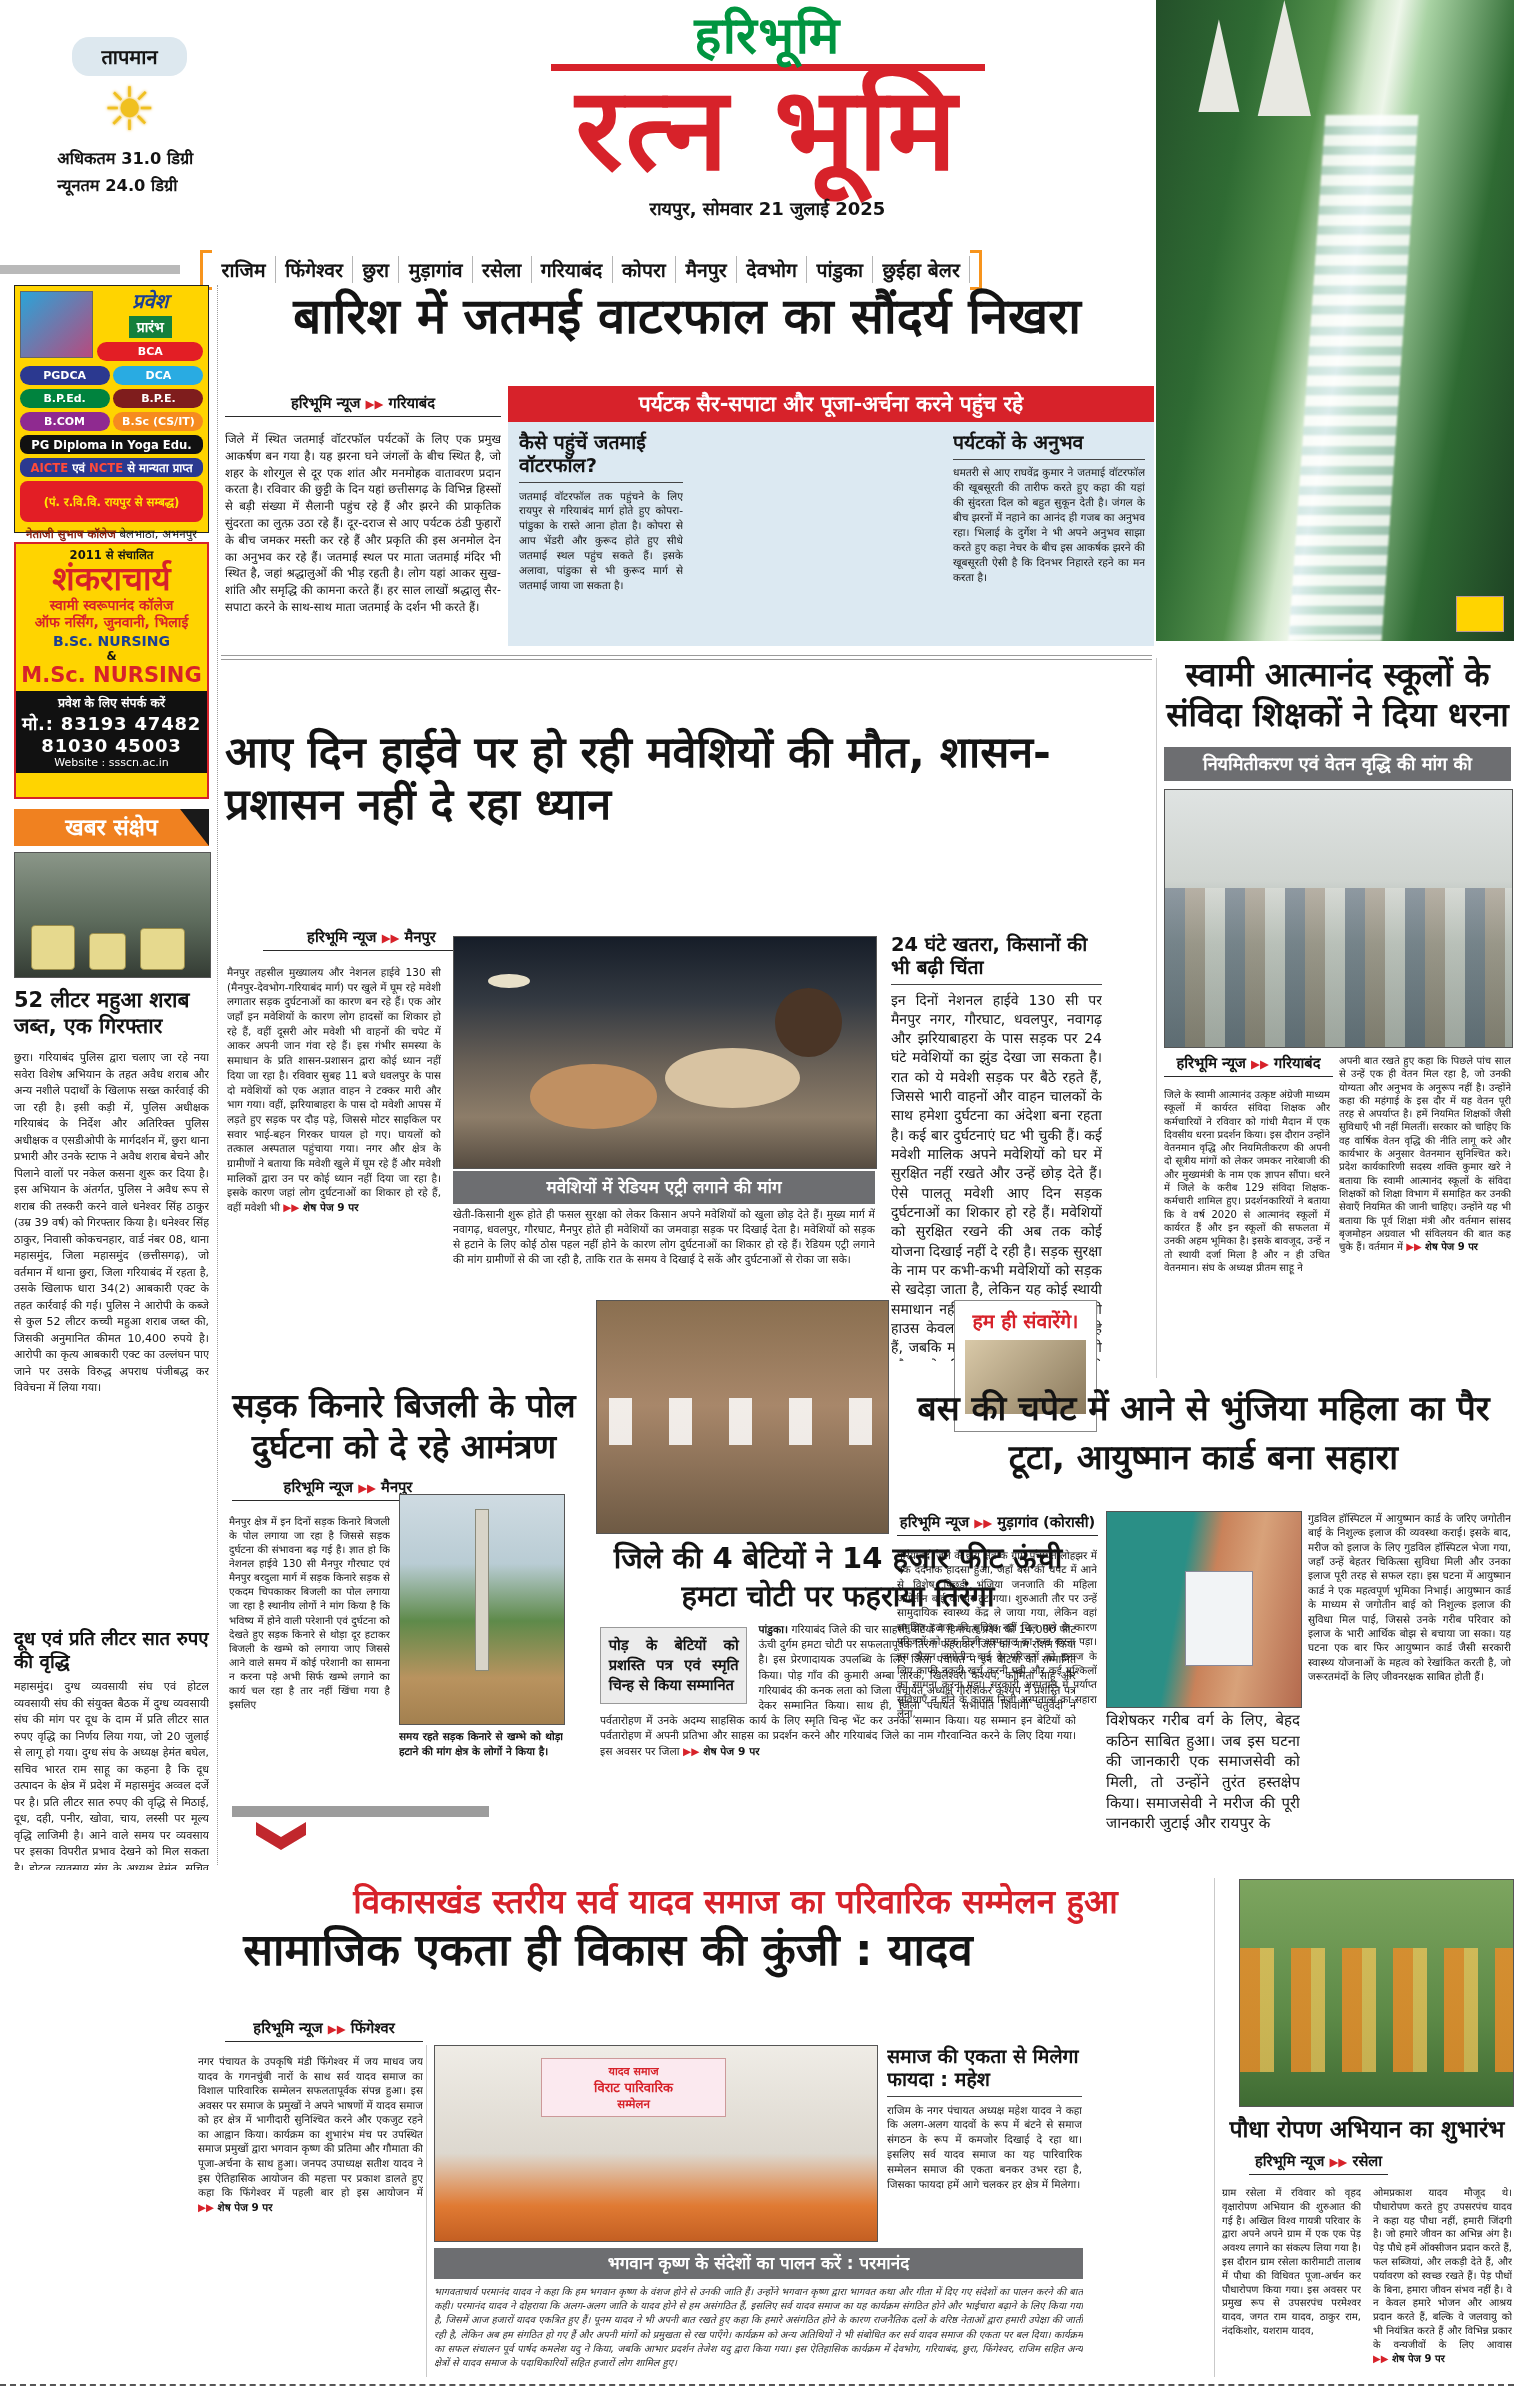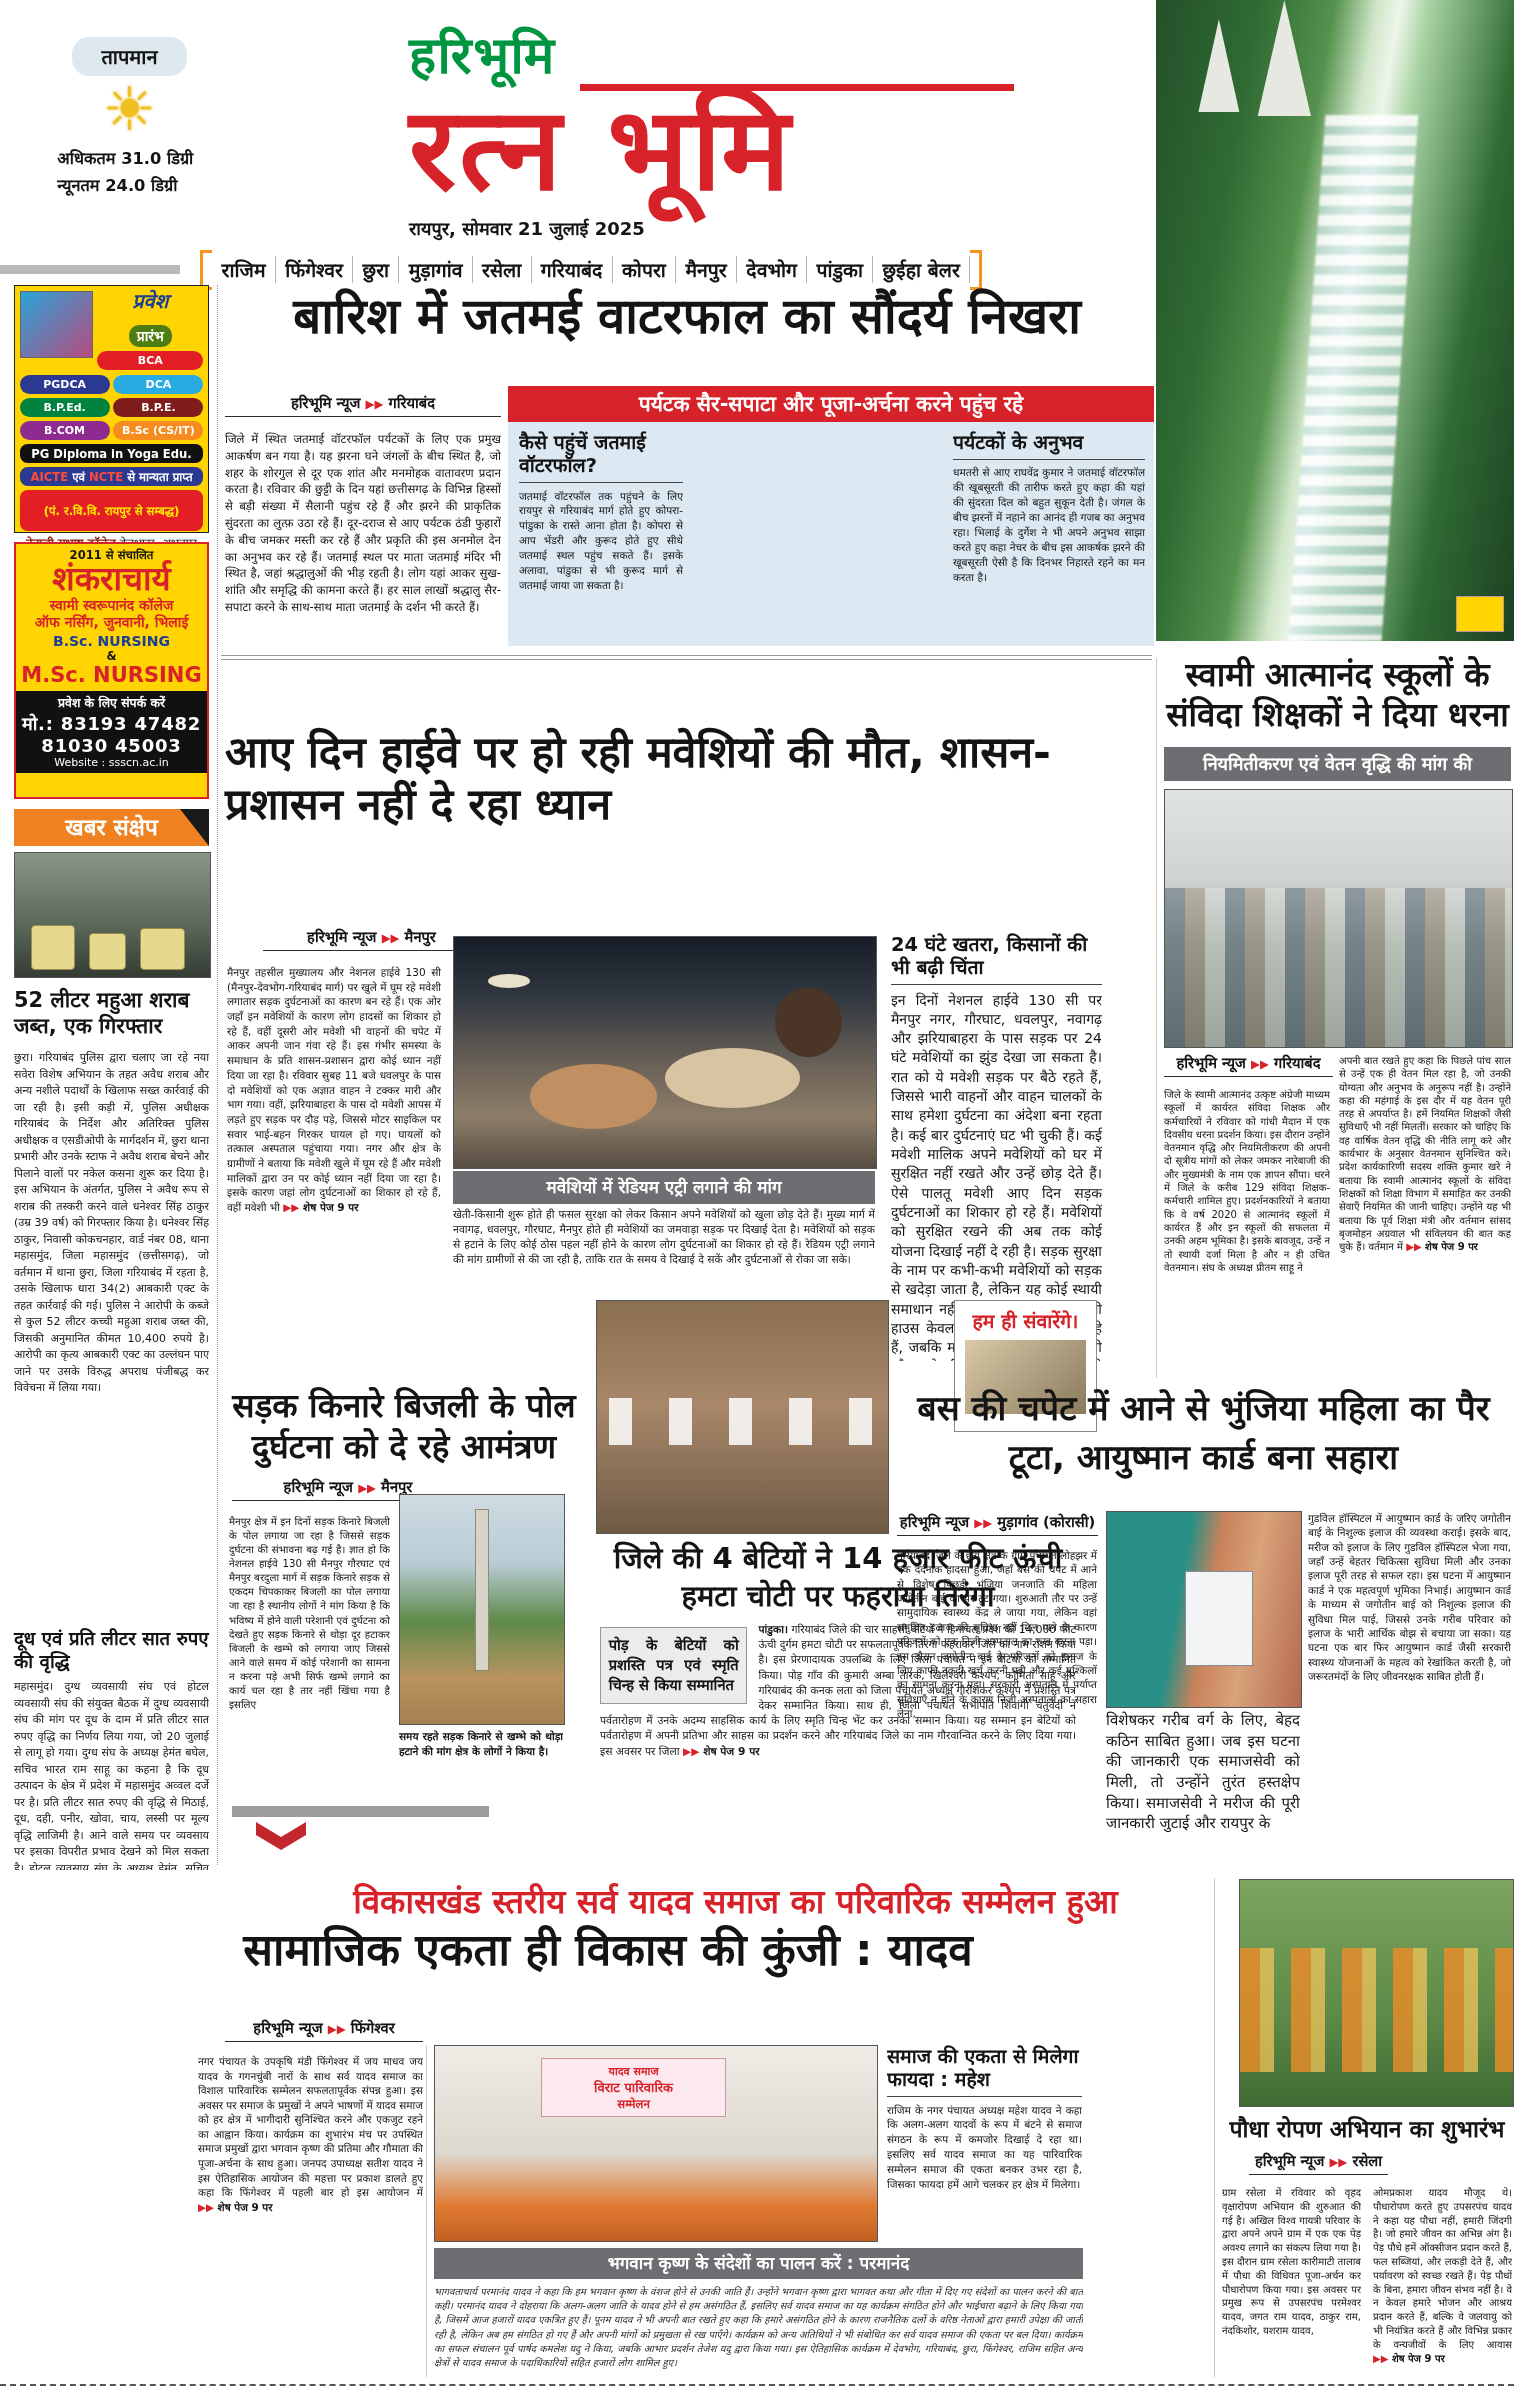--- a/index.html
+++ b/index.html
@@ -8,21 +8,21 @@
   .abs{position:absolute;}
   .just{text-align:justify;text-justify:inter-word;}
   .clip{overflow:hidden;}
   .b{font-weight:bold;}
   .red{color:#d7222a;}
   
   #temp-box{left:48px;top:37px;width:163px;text-align:center;}
   #temp-pill{display:inline-block;background:#dde8ef;border-radius:17px;padding:6.2px 29px;font-size:20px;font-weight:bold;}
   #sun{font-size:60px;color:#f0c020;line-height:1.1;text-shadow:0 0 3.1px #e8a800;}
   .temp-line{font-size:16.3px;font-weight:bold;margin-top:4.6px;text-align:left;padding-left:9.3px;}
-  #logo{left:409px;top:9.3px;width:775px;margin-top:20px;}
+  #logo{left:380px;top:9.3px;width:775px;text-align:center;}
   #logo-top{font-size:51px;font-weight:bold;color:#009540;line-height:1.05;letter-spacing:1.5px;}
   #logo-rule{height:6.2px;background:#d7222a;width:434px;margin:1.5px auto 0 auto;}
   #logo-main{font-size:115px;font-weight:bold;color:#d7222a;line-height:1.02;letter-spacing:3.1px;}
   #logo-date{font-size:18px;font-weight:bold;margin-top:7.7px;}
   
   .ph{background:#9aa7a0;position:absolute;overflow:hidden;border:0.8px solid #555;}
   #waterfall-photo{left:1156px;top:0;width:359px;height:641px;border:none;
     background:linear-gradient(100deg,#24502a 0%,#2f6b33 22%,#55924d 38%,#cfe6c8 47%,#eef6ea 52%,#a9d3a4 58%,#2f6b33 78%,#1d4023 100%);}
   #waterfall-photo .fall{position:absolute;left:42%;top:18%;width:26%;height:82%;
     background:repeating-linear-gradient(180deg,rgba(255,255,255,.85) 0 11px,rgba(205,228,238,.55) 11px 20px);
@@ -144,21 +144,21 @@
   
   #plantation-headline{left:1222px;top:2112px;width:290px;font-size:23px;font-weight:bold;text-align:center;}
   #plantation-byline{left:1249px;top:2150px;width:139px;}
   #plantation-col1{left:1222px;top:2186px;width:139px;height:192px;font-size:10px;line-height:1.38;}
   #plantation-col2{left:1373px;top:2186px;width:139px;height:192px;font-size:10px;line-height:1.38;}
   
   #sidebar-sep{left:217px;top:285px;width:0;height:1580px;border-left:1.5px dotted #9a9a9a;}
   #ad-college{left:14px;top:285px;width:195px;height:248px;background:#ffd400;border:1.5px solid #222;padding:4.6px;box-sizing:border-box;}
   #ad-college .hdr{display:flex;gap:4.6px;}
   #ad-logo1{font-size:20px;font-weight:bold;font-style:italic;color:#1b3f94;line-height:1.0;}
-  #ad-logo2{display:inline-block;background:#4d7c0f;color:#fff;font-size:14px;font-weight:bold;border-radius:10px;padding:1.5px 7.7px;margin-top:14px;}
+  #ad-logo2{display:inline-block;background:#15803d;color:#fff;font-size:14px;font-weight:bold;border-radius:0;padding:1.5px 7.7px;margin-top:5px;}
   .chip{border-radius:11px;color:#fff;font-size:11px;font-weight:bold;text-align:center;padding:3.1px 0;}
   #chips{display:grid;grid-template-columns:1fr 1fr;gap:3.9px;margin-top:4.6px;}
   .chip.c-bca{background:#e31e25;margin-top:4.6px;}
   .chip.c-pgdca{background:#2b3990;}
   .chip.c-dca{background:#29abe2;}
   .chip.c-bped{background:#00833e;}
   .chip.c-bpe{background:#7f1d1d;}
   .chip.c-bcom{background:#8f2a90;}
   .chip.c-bsc{background:#f68b1f;}
   .adbar{margin-top:3.9px;border-radius:7.7px;text-align:center;font-weight:bold;}

